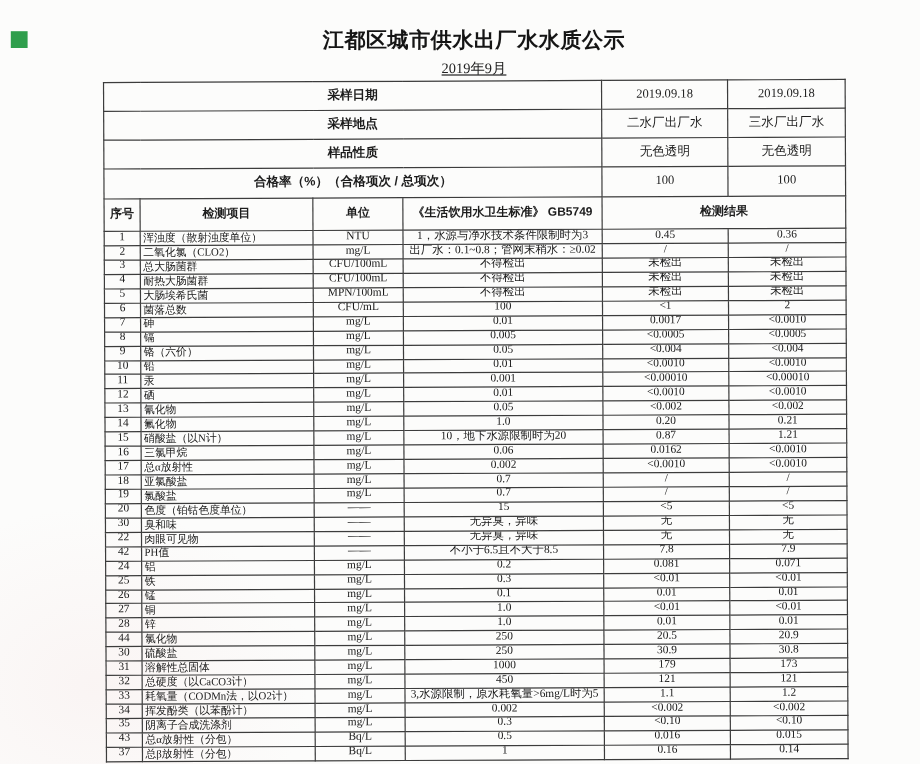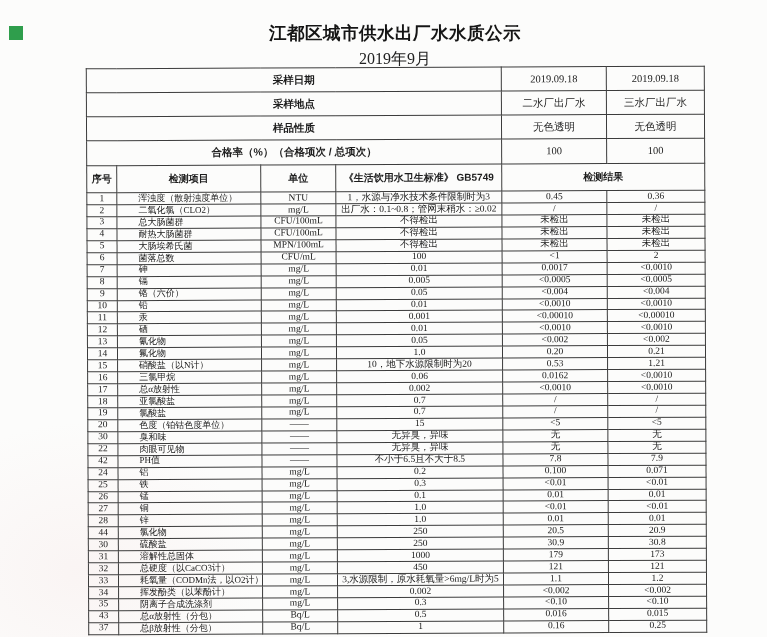--- a/index.html
+++ b/index.html
@@ -16,21 +16,21 @@
   .scan-mark {
     position:absolute; left:9px; top:26px; width:14px; height:14px;
   }
   .doc-header {
     position:absolute; left:0; top:21px; width:702px; text-align:center;margin-left:44px;
   }
   .doc-title {
     font-family:"Liberation Sans","DejaVu Sans",sans-serif;
     font-weight:bold; font-size:17.5px; letter-spacing:0.5px; color:#151515;
   }
-  .doc-subtitle { margin-top:4px; font-size:16px; color:#222; }
+  .doc-subtitle { margin-top:4px; font-size:12px; color:#222;text-decoration:underline; }
 
   table.main {
     position:absolute; left:87px; top:67px; width:619px; height:567px;
     border-collapse:collapse; table-layout:fixed;
     transform:rotate(-0.25deg); transform-origin:50% 50%;
   }
   table.main { border:1.5px solid #333; }
   td, th {
     border:1px solid #3c3c3c; padding:0 2px; text-align:center;
     font-size:9.5px; line-height:1.05; overflow:hidden; white-space:nowrap;
@@ -40,21 +40,21 @@
   tbody.info tr:nth-child(4) { height:23px; }
   tbody.info td { font-size:10.5px; }
   tbody.info td.info-label {
     font-family:"Liberation Sans","DejaVu Sans",sans-serif; font-weight:bold;
   }
   tbody.cols tr { height:25px; }
   tbody.cols td {
     font-family:"Liberation Sans","DejaVu Sans",sans-serif;
     font-weight:bold; font-size:10px;
   }
-  tbody.data td.c-item { text-align:left; padding-left:21px; font-size:9px; }
+  tbody.data td.c-item { text-align:left; padding-left:2px; font-size:9px; }
   tbody.data td { color:#181818; }
 </style>
 </head>
 <body style="background: rgb(252, 252, 251);">
 
 <div class="paper-tint"></div>
 
 <div class="scan-mark" style="background: rgb(47, 158, 76);"></div>
 
 <div class="doc-header">
@@ -213,21 +213,21 @@
         <td class="c-unit">mg/L</td>
         <td class="c-std">1.0</td>
         <td class="c-r1">0.20</td>
         <td class="c-r2">0.21</td>
       </tr>
       <tr>
         <td class="c-no">15</td>
         <td class="c-item">硝酸盐（以N计）</td>
         <td class="c-unit">mg/L</td>
         <td class="c-std">10，地下水源限制时为20</td>
-        <td class="c-r1">0.53</td>
+        <td class="c-r1">0.87</td>
         <td class="c-r2">1.21</td>
       </tr>
       <tr>
         <td class="c-no">16</td>
         <td class="c-item">三氯甲烷</td>
         <td class="c-unit">mg/L</td>
         <td class="c-std">0.06</td>
         <td class="c-r1">0.0162</td>
         <td class="c-r2">&lt;0.0010</td>
       </tr>
@@ -285,21 +285,21 @@
         <td class="c-unit">——</td>
         <td class="c-std">不小于6.5且不大于8.5</td>
         <td class="c-r1">7.8</td>
         <td class="c-r2">7.9</td>
       </tr>
       <tr>
         <td class="c-no">24</td>
         <td class="c-item">铝</td>
         <td class="c-unit">mg/L</td>
         <td class="c-std">0.2</td>
-        <td class="c-r1">0.100</td>
+        <td class="c-r1">0.081</td>
         <td class="c-r2">0.071</td>
       </tr>
       <tr>
         <td class="c-no">25</td>
         <td class="c-item">铁</td>
         <td class="c-unit">mg/L</td>
         <td class="c-std">0.3</td>
         <td class="c-r1">&lt;0.01</td>
         <td class="c-r2">&lt;0.01</td>
       </tr>
@@ -390,16 +390,16 @@
         <td class="c-std">0.5</td>
         <td class="c-r1">0.016</td>
         <td class="c-r2">0.015</td>
       </tr>
       <tr>
         <td class="c-no">37</td>
         <td class="c-item">总β放射性（分包）</td>
         <td class="c-unit">Bq/L</td>
         <td class="c-std">1</td>
         <td class="c-r1">0.16</td>
-        <td class="c-r2">0.25</td>
+        <td class="c-r2">0.14</td>
       </tr>
     </tbody>
 </table>
 
 </body></html>

